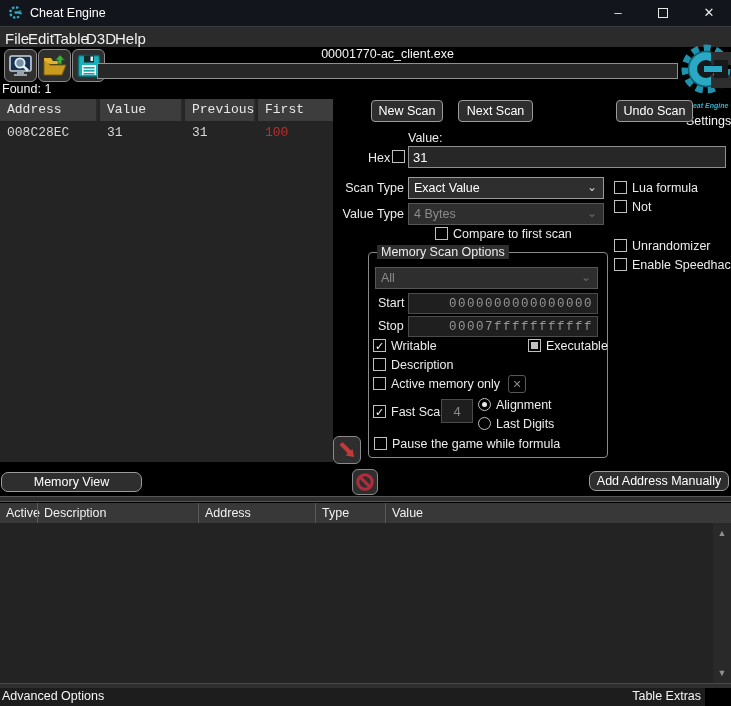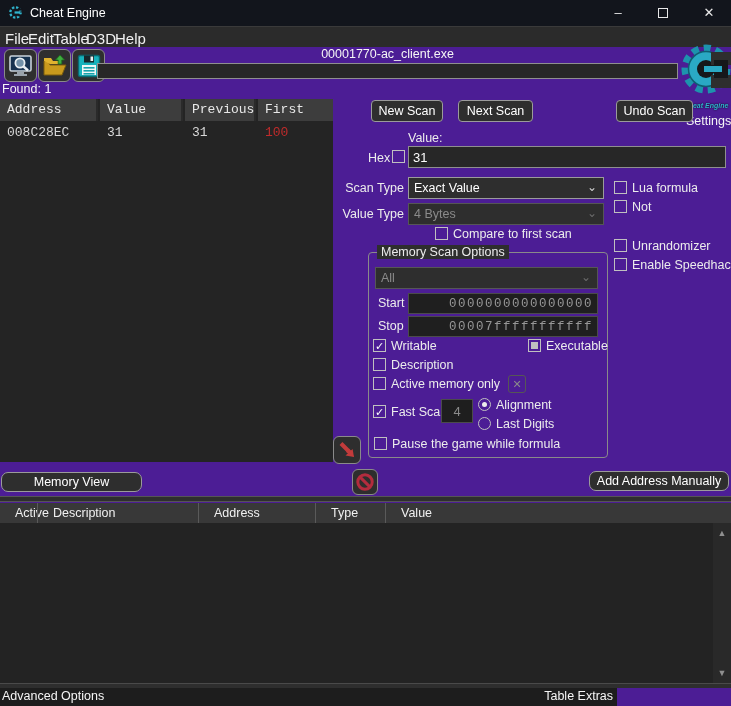--- a/index.html
+++ b/index.html
@@ -1,19 +1,19 @@
 <!DOCTYPE html>
 <html><head>
 <meta charset="utf-8">
 <style>
   * { margin:0; padding:0; box-sizing:border-box; }
   html,body { background:#1a1a1a; }
   #app {
     position:relative; width:731px; height:706px; overflow:hidden;
-    background:#4c1d95; font-family:"Liberation Sans", sans-serif;
+    background:#000000; font-family:"Liberation Sans", sans-serif;
     color:#f0f0f0; font-size:12.5px; -webkit-font-smoothing:antialiased;
   }
   .abs { position:absolute; }
 
   
   .titlebar { left:0; top:0; width:731px; height:26px; background:#12151c; }
   .titlebar .title { position:absolute; left:30px; top:6px; font-size:12.5px; color:#ffffff; }
   .winbtn { position:absolute; top:0; width:40px; height:26px; text-align:center; line-height:26px; color:#e8e8e8; font-size:13px; }
   .maxglyph { display:inline-block; width:10px; height:10px; border:1px solid #e8e8e8; margin-top:8px; }
 
@@ -65,27 +65,27 @@
   .grouptitle { left:377px; top:245px; background:#2e2e2e; padding:0 4px; font-size:12.5px; color:#ececec; }
 
   .iconbtn { position:absolute; background:#2e2e2e; border:1px solid #8a8a8a; border-radius:6px;
     display:flex; align-items:center; justify-content:center; cursor:pointer; }
   .xbtn { left:508px; top:375px; width:18px; height:18px; border:1px solid #565656; border-radius:3px;
     color:#8a8a8a; text-align:center; line-height:16px; font-size:11px; }
 
   
   .divider1 { left:0; top:496px; width:731px; height:6px; background:#2e2e2e; border-top:1px solid #555; border-bottom:1px solid #555; }
   .addrhead { left:0; top:503px; width:731px; height:20px; background:#383838; }
-  .addrcol { position:absolute; top:0; height:20px; line-height:20px; padding-left:15px; color:#f0f0f0; font-size:12.5px; border-left:1px solid #5a5a5a; }
+  .addrcol { position:absolute; top:0; height:20px; line-height:20px; padding-left:6px; color:#f0f0f0; font-size:12.5px; border-left:1px solid #5a5a5a; }
   .addrbody { left:0; top:523px; width:713px; height:160px; background:#232323; }
   .scrollbar { left:713px; top:523px; width:18px; height:160px; background:#292929; }
   .scrollarrow { position:absolute; left:0; width:18px; height:16px; text-align:center; color:#8f8f8f; font-size:9px; line-height:16px; cursor:pointer; }
 
   .divider2 { left:0; top:683px; width:731px; height:5px; background:#2e2e2e; border-top:1px solid #4a4a4a; }
-  .statusbar { left:0; top:688px; width:617px; height:18px; background:#1d1d1d; }
+  .statusbar { left:0; top:688px; width:705px; height:18px; background:#1d1d1d; }
   .statusbar .left { position:absolute; left:2px; top:1px; font-size:12.5px; color:#f5f5f5; }
   .statusbar .right { position:absolute; right:4px; top:1px; font-size:12.5px; color:#f5f5f5; }
 </style>
 </head>
 <body>
 
 <div id="app">
 
   <div class="abs titlebar">
     <svg class="abs" style="left:8px;top:5px" width="15" height="15" viewBox="0 0 16 16">

